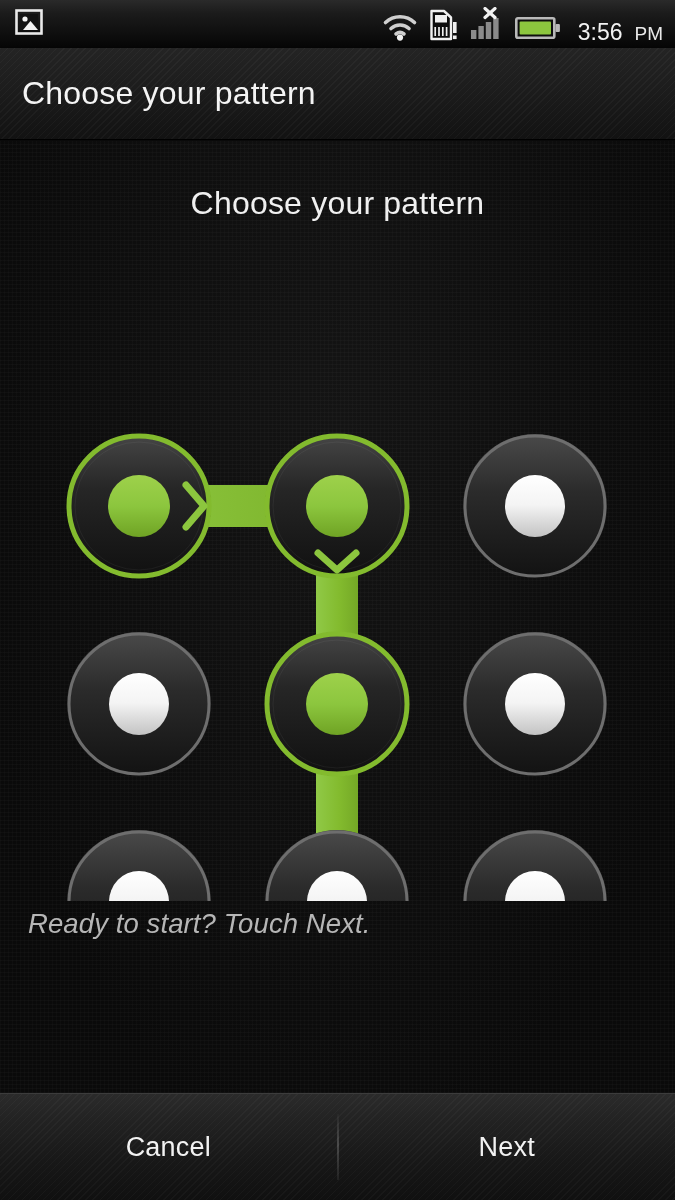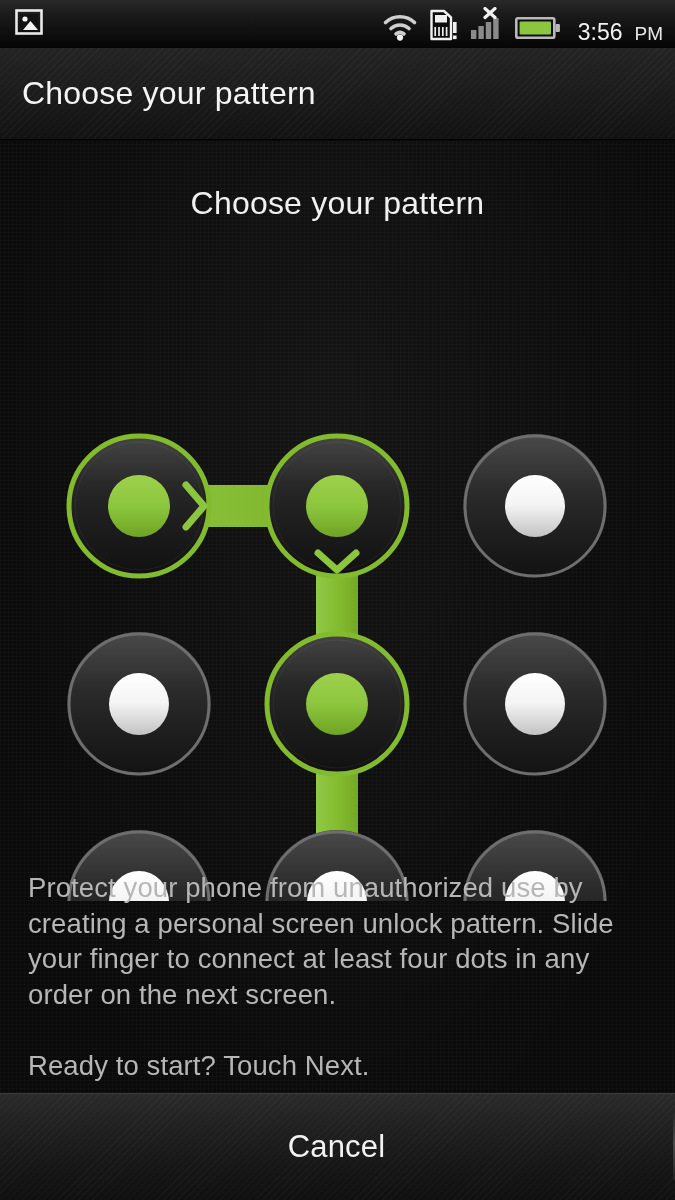--- a/index.html
+++ b/index.html
@@ -146,20 +146,21 @@
     margin: 0;
     letter-spacing: 0.1px;
   }
   #instruction-cta {
     color: #b6b6b6;
     font-size: 27.5px;
     line-height: 35.5px;
     font-weight: 400;
     margin: 36px 0 0 0;
     letter-spacing: 0.1px;
+    font-style: italic;
   }
 
   
   #button-bar {
     position: absolute;
     left: 0; top: 1093px;
     width: 675px; height: 107px;
     box-sizing: border-box;
     background-color: #1c1c1c;
     background-image:
@@ -174,21 +175,21 @@
     align-items: center;
     z-index: 30;
   }
   .bar-button {
     flex: 1 1 50%;
     height: 107px;
     display: flex;
     align-items: center;
     justify-content: center;
     color: #f2f2f2;
-    font-size: 31px;
+    font-size: 27px;
     font-weight: 400;
     cursor: pointer;
     user-select: none;
     background: transparent;
     border: none;
     font-family: "Liberation Sans", sans-serif;
     letter-spacing: 0.2px;
   }
   #button-divider {
     width: 2px;
@@ -383,24 +384,24 @@
         <g>
           <circle cx="535" cy="761" r="72" fill="url(#idleBody)"></circle>
           <circle cx="535" cy="761" r="70" fill="none" stroke="#6E6E6E" stroke-width="3"></circle>
           <ellipse cx="535" cy="761" rx="30" ry="31" fill="url(#knobIdle)"></ellipse>
         </g>
 
       </svg>
     </div>
 
     <div id="instructions">
-      <p id="instruction-body">Protect your phone from unauthorized use by creating a personal screen unlock pattern. Slide your finger to connect at least four dots in any order on the next screen.</p>
       <p id="instruction-cta">Ready to start? Touch Next.</p>
     </div>
 
   </div>
 
   <div id="button-bar">
     <button class="bar-button">Cancel</button>
     <div id="button-divider"></div>
+    <button class="bar-button">Next</button>
   </div>
 
 </div>
 
 </body></html>

